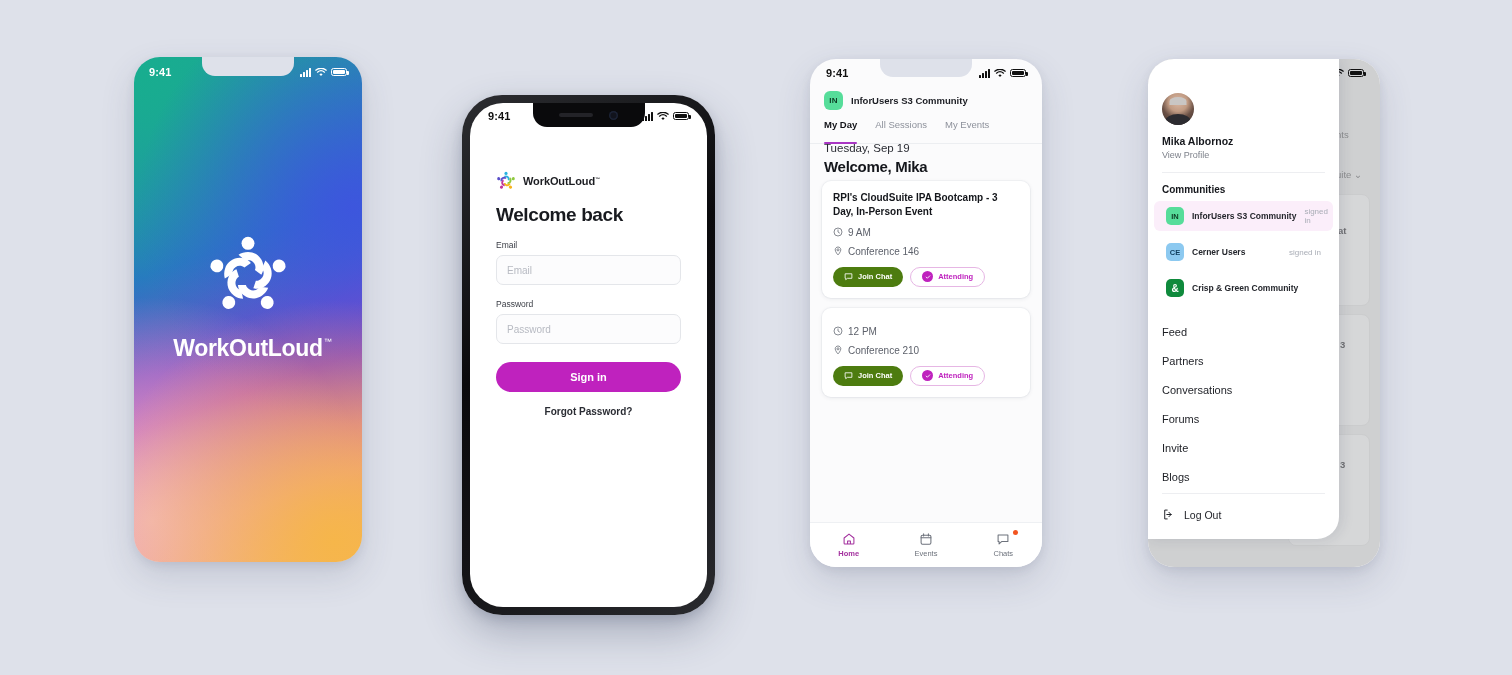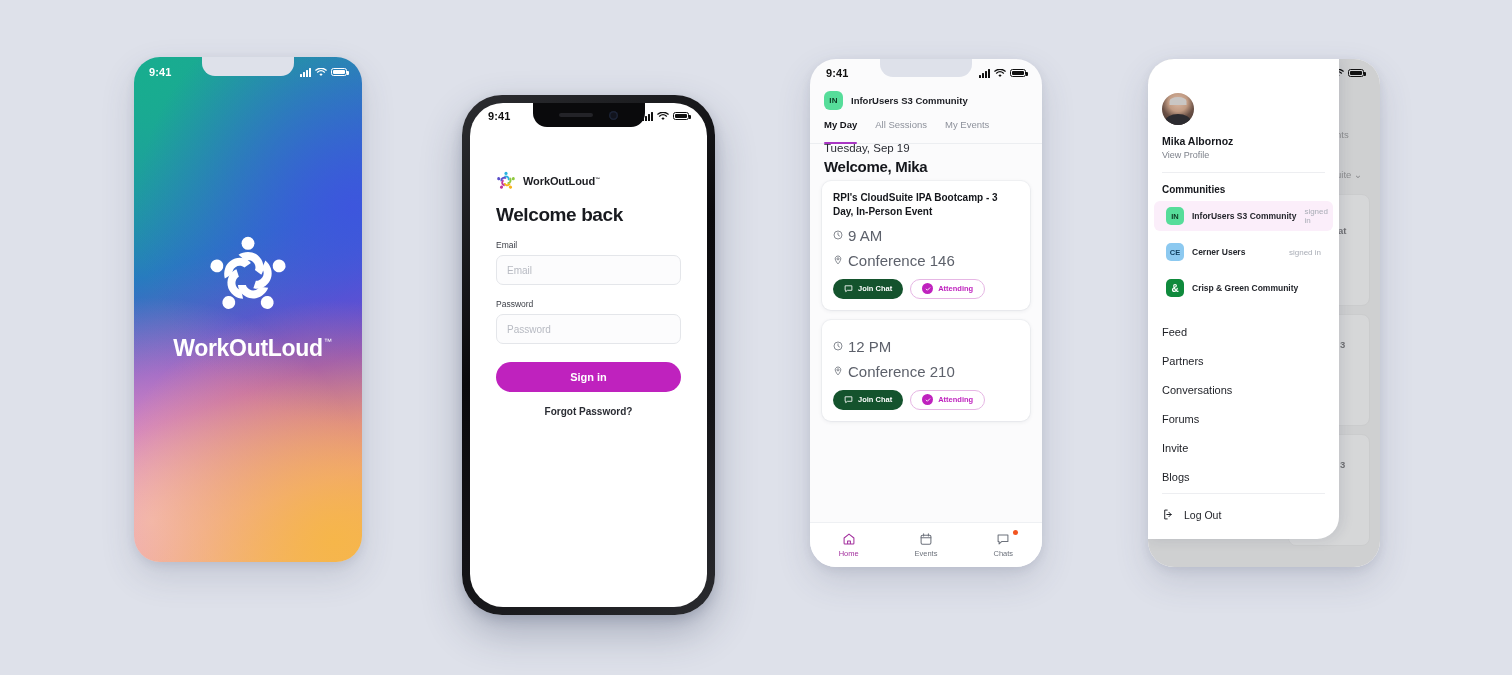--- a/index.html
+++ b/index.html
@@ -195,26 +195,26 @@
   .md-welcome { position:absolute; top: 99px; left:14px; font-size: 15px; font-weight:bold; color:#14161b; letter-spacing:-.3px;}
 
   .md-cards { position:absolute; top: 122px; left: 12px; right: 12px; }
   .md-card {
     background:#fff; border-radius: 9px;
     box-shadow: 0 1px 4px rgba(40,50,80,.09), 0 0 0 1px rgba(40,50,80,.035);
     padding: 10px 11px 11px;
     margin-bottom: 10px;
   }
   .md-card-title { font-size: 10px; font-weight: bold; color:#14161b; line-height: 1.38; }
-  .md-meta { display:flex; align-items:center; gap: 5px; margin-top: 8px; font-size: 15px; color:#5d616b;}
+  .md-meta { display:flex; align-items:center; gap: 5px; margin-top: 8px; font-size: 10px; color:#5d616b;}
   .md-meta svg { flex:0 0 auto; }
   .md-actions { display:flex; gap: 7px; margin-top: 10px; }
   .btn-chat {
     display:flex; align-items:center; gap: 5px;
-    background:#14532d; color:#fff;
+    background:#4d7c0f; color:#fff;
     border:none; border-radius: 13px;
     padding: 0 11px; height: 20px;
     font-size: 7.5px; font-weight:bold; cursor:pointer;
     font-family:inherit;
   }
   .btn-attending {
     display:flex; align-items:center; gap: 5px;
     background:#fff; color:#bf22be;
     border:1px solid #e6b6e4; border-radius: 13px;
     padding: 0 11px; height: 20px;
@@ -230,21 +230,21 @@
     position:absolute; bottom:0; left:0; right:0; height: 44px;
     background:#fff; border-top: 1px solid #eef0f3;
     display:flex; align-items:center;
   }
   .tabitem {
     flex:1; display:flex; flex-direction:column; align-items:center; gap: 3px;
     cursor:pointer; color:#6d727c; position:relative;
   }
   .tabitem.active { color:#a3309e; }
   .tabitem span { font-size: 7.5px; }
-  .tabitem.active span { font-weight:normal; }
+  .tabitem.active span { font-weight:bold; }
   .badge-dot {
     position:absolute; top:-2px; right: 24px;
     width: 5px; height: 5px; border-radius:50%; background:#f2541f;
   }
 
   
   #phone-drawer .screen-plain {
     left:0; top:0; width: 232px; height: 508px;
     background:#fff;
   }

